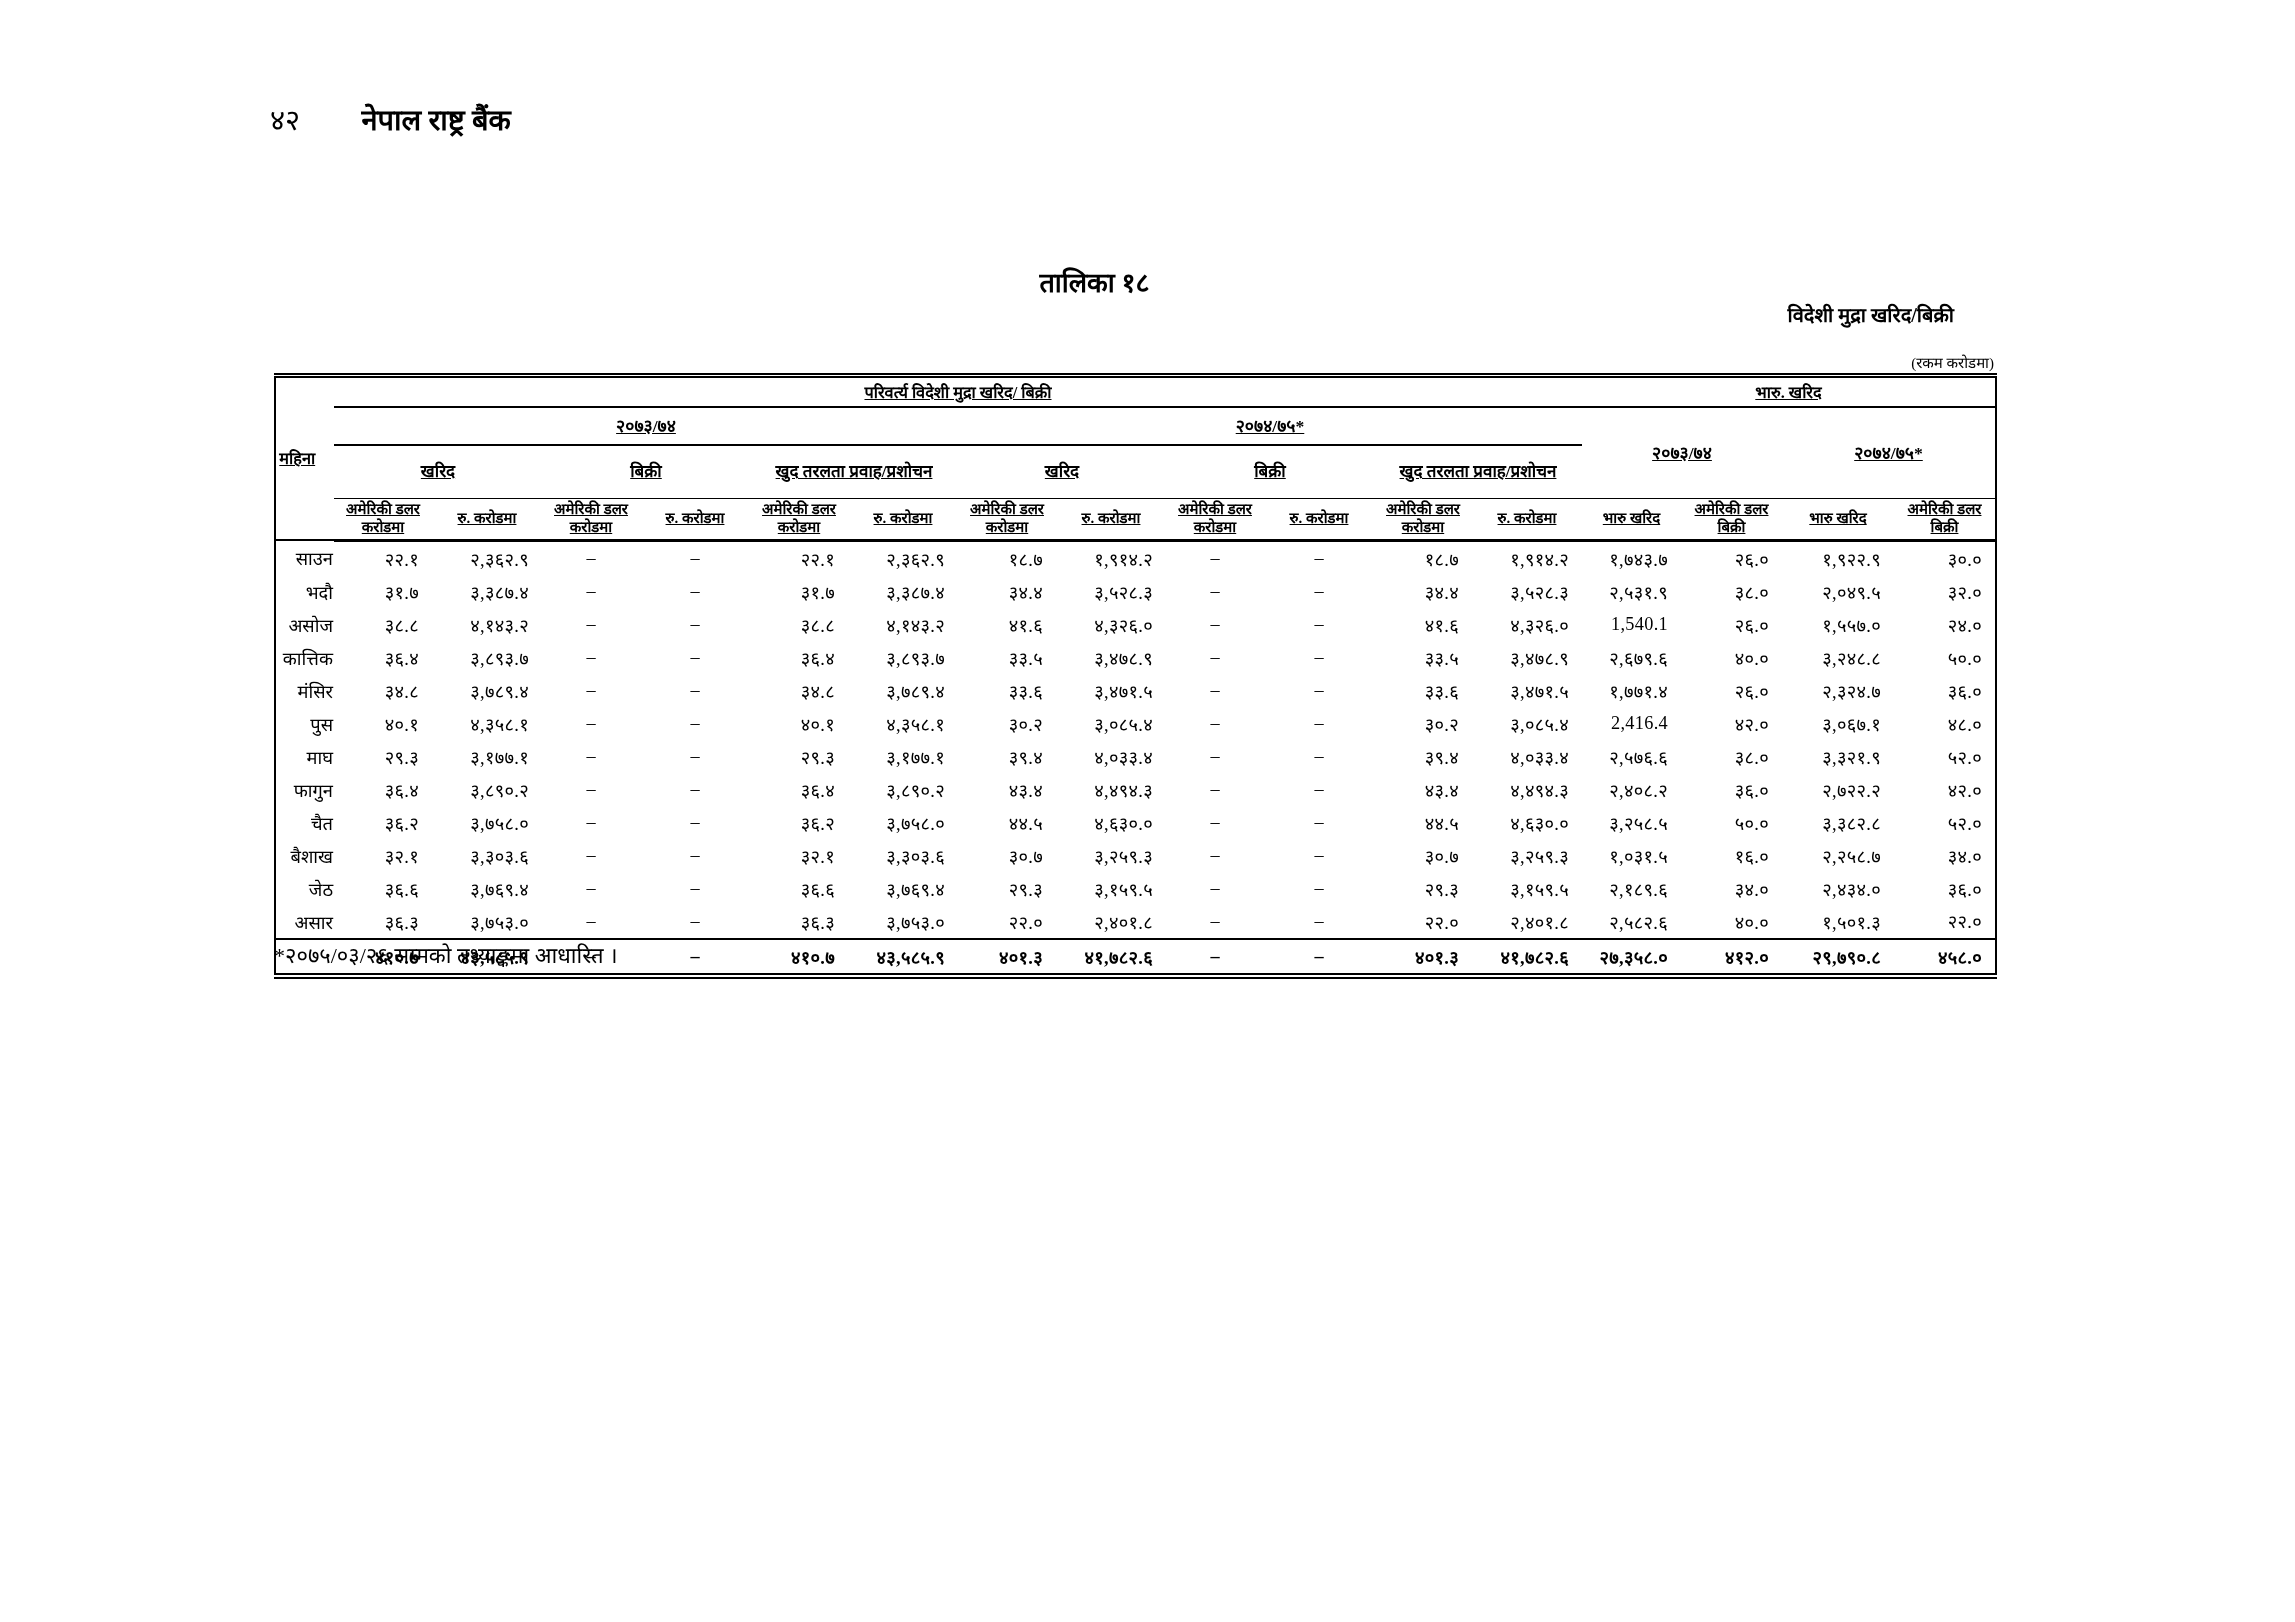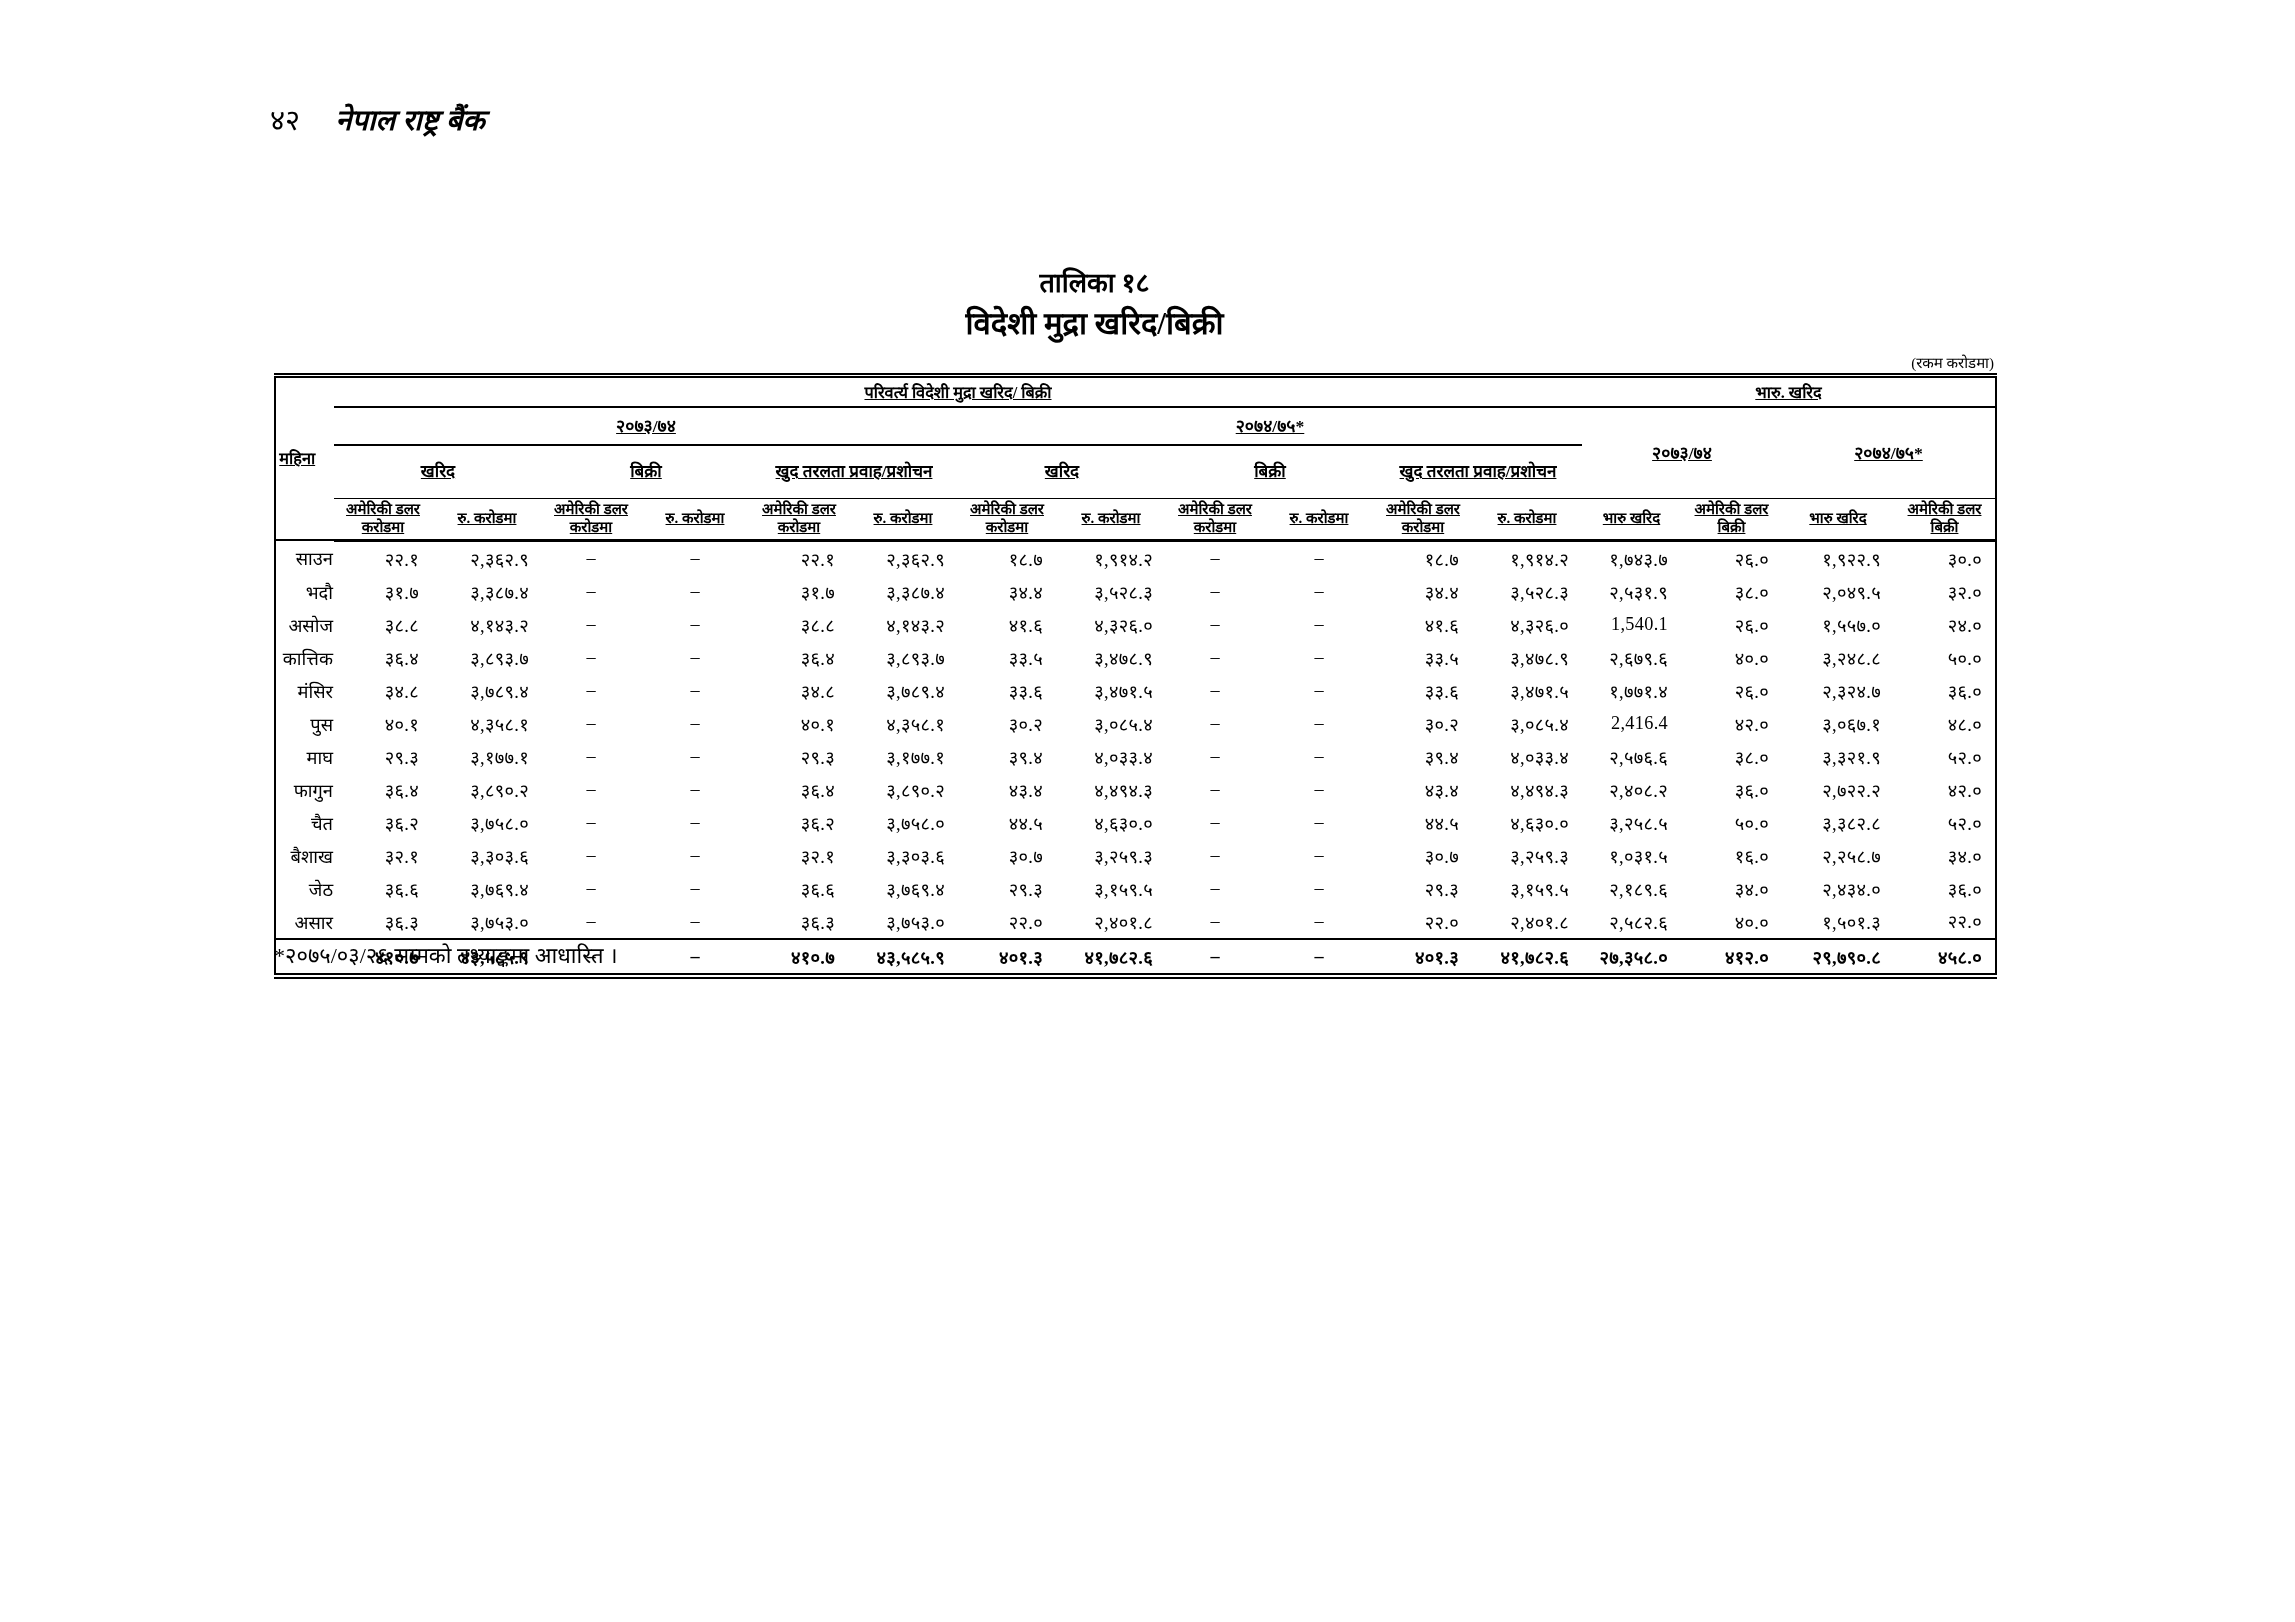--- a/index.html
+++ b/index.html
@@ -3,26 +3,26 @@
 <meta charset="utf-8">
 <style>
   html, body { margin:0; padding:0; }
   body {
     width:2295px; height:1622px; background:#ffffff; color:#000;
     font-family:"Liberation Serif", "DejaVu Serif", serif;
     position:relative; overflow:hidden;
   }
   .page-header { position:absolute; left:270px; top:99px; font-size:29px; white-space:nowrap; }
   .page-num { display:inline-block; font-weight:400; }
-  .bank-name { display:inline-block; margin-left:28px; font-style:italic; font-weight:700; }
+  .bank-name { display:inline-block; margin-left:54px; font-weight:700; }
 
   .title-line1 { position:absolute; left:235px; top:263px; width:1719px; text-align:center;
                  font-size:27px; font-weight:700; }
-  .title-line2 { position:absolute; left:235px; top:301px; width:1719px; text-align:center;
-                 font-size:31px; font-weight:700; }
+  .title-line2 { position:absolute; left:235px; top:301px; width:1719px; text-align:right;
+                 font-size:20px; font-weight:700; }
 
   .unit-note { position:absolute; left:1568px; top:352px; width:426px; text-align:right;
                font-size:15px; }
 
   .table-wrap { position:absolute; left:274px; top:373px; }
   table.fx {
     border-collapse:collapse; table-layout:fixed;
     border-left:2.6px solid #000; border-right:2.6px solid #000;
     border-top:5.2px double #000; border-bottom:6.5px double #000;
   }

